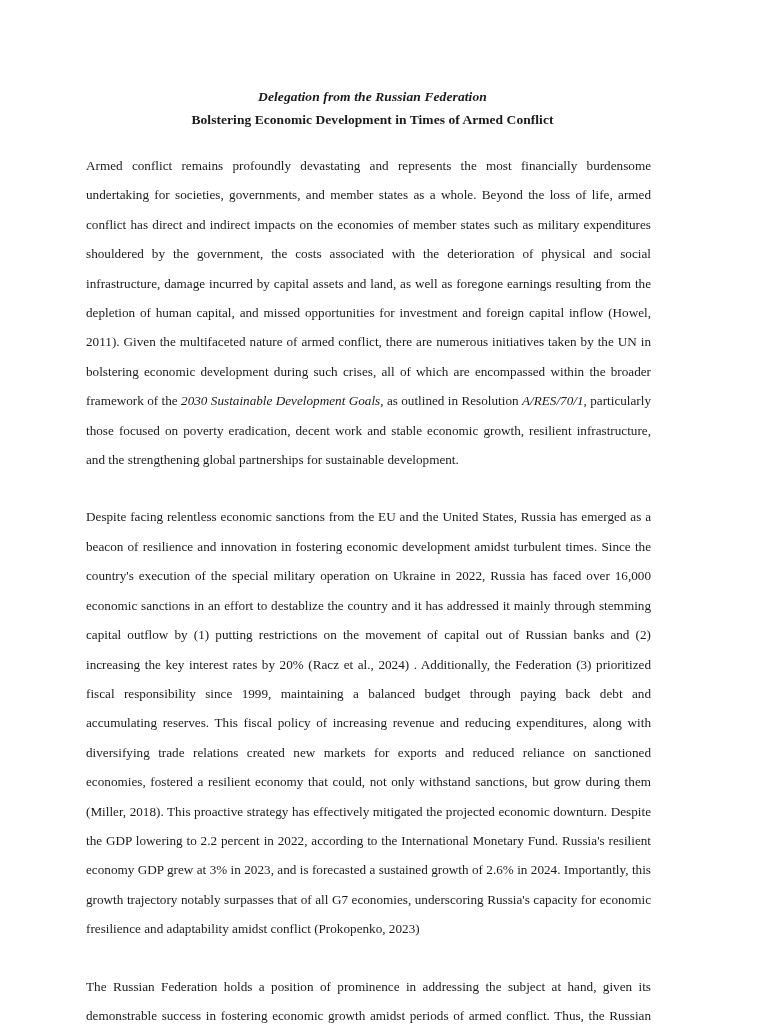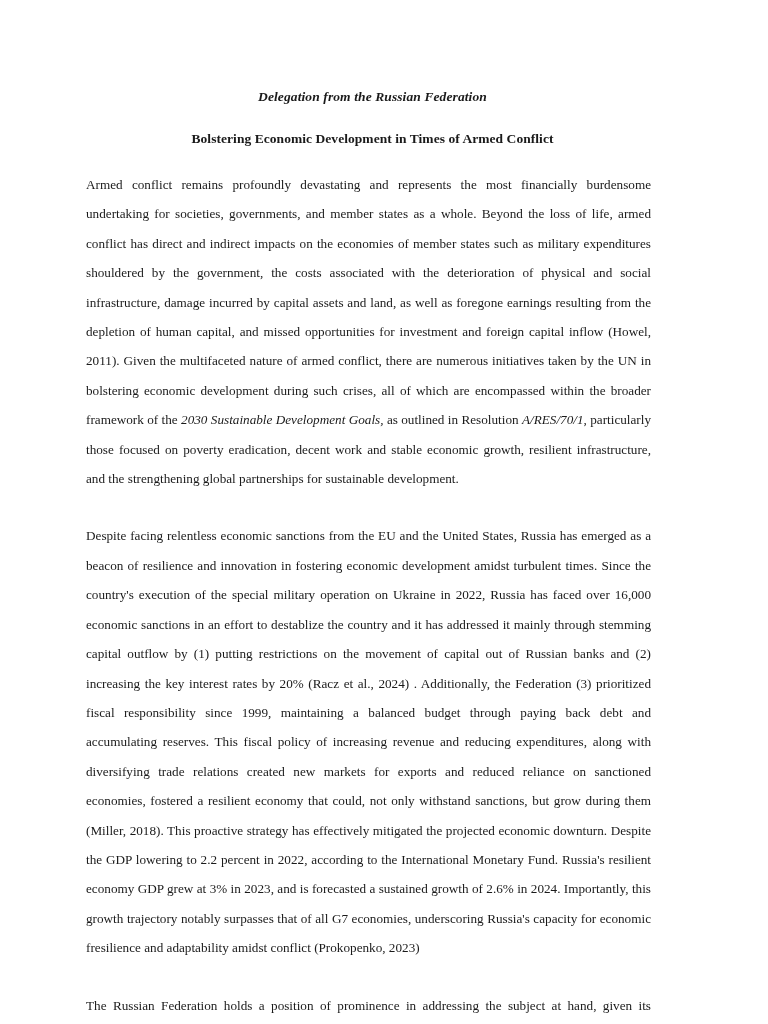--- a/index.html
+++ b/index.html
@@ -34,21 +34,21 @@
     font-size: 13.5px;
     line-height: 18px;
     letter-spacing: 0.1px;
   }
 
   .doc-title {
     text-align: center;
     font-weight: bold;
     font-size: 13.5px;
     line-height: 18px;
-    margin-top: 24px;
+    margin-top: 5px;
     letter-spacing: 0.05px;
   }
 
   .body-text {
     margin-top: 22px;
   }
 
   p.para {
     margin: 0 8px 28px 0;
     font-size: 13.2px;

